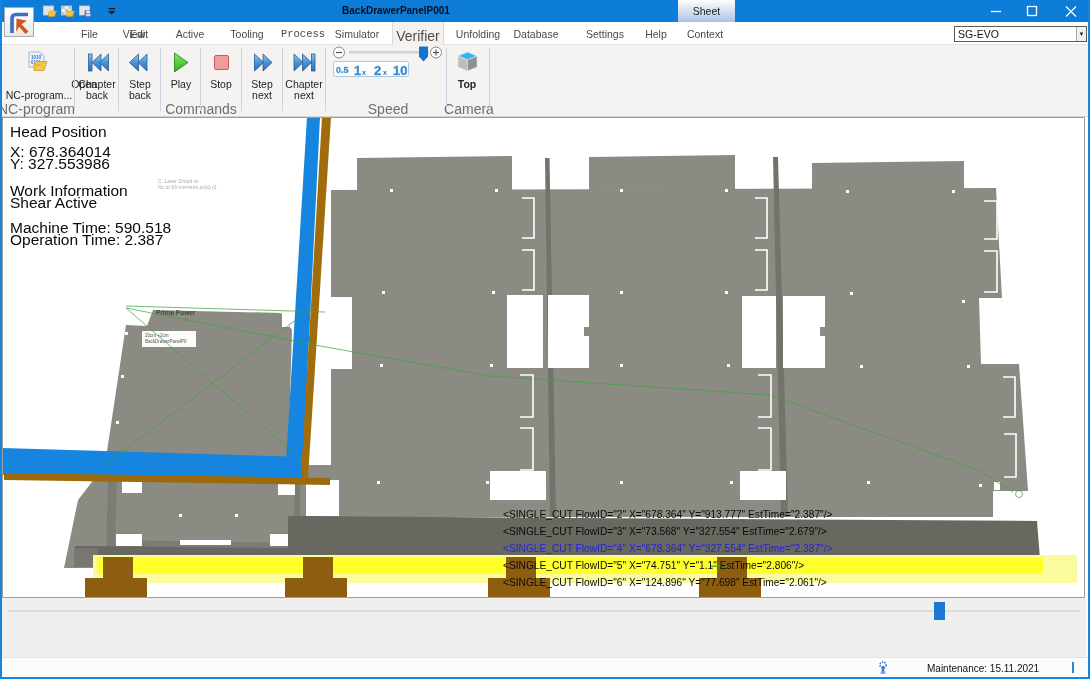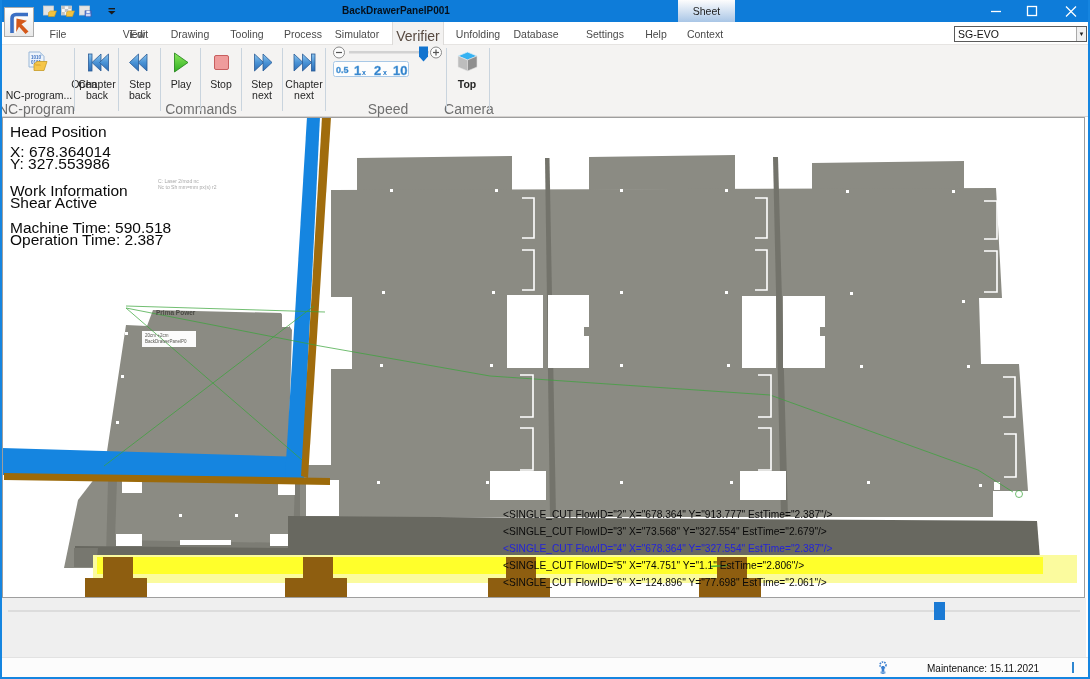--- a/index.html
+++ b/index.html
@@ -216,26 +216,26 @@
 <line x1="991" y1="11.5" x2="1001" y2="11.5" stroke-width="1.3"></line>
 <rect x="1027.5" y="6.5" width="9" height="9" fill="none" stroke-width="1.3"></rect>
 <line x1="1066" y1="6.5" x2="1076" y2="16.5" stroke-width="1.3"></line>
 <line x1="1076" y1="6.5" x2="1066" y2="16.5" stroke-width="1.3"></line>
 </g>
 </svg>
 <div class="abs" id="menubar"></div>
 <div class="abs" id="vtab">
     <span>Verifier</span>
   </div>
-<div class="mi" style="left:58px;">File</div>
+<div class="mi" style="left:66px;padding-left:47px;">File</div>
 <div class="mi" style="left:98px;margin-left:36px;">View</div>
 <div class="mi" style="left:139px;">Edit</div>
-<div class="mi" style="left:190px;">Drawing</div>
+<div class="mi" style="left:190px;">Active</div>
 <div class="mi" style="left:247px;">Tooling</div>
-<div class="mi" style="left:303px;">Process</div>
+<div class="mi" style="left:303px;font-family:Liberation Mono, monospace;">Process</div>
 <div class="mi" style="left:357px;text-align:center;">Simulator</div>
 <div class="mi" style="left:478px;">Unfolding</div>
 <div class="mi" style="left:536px;">Database</div>
 <div class="mi" style="left:605px;">Settings</div>
 <div class="mi" style="left:656px;">Help</div>
 <div class="mi" style="left:705px;">Context</div>
 <div class="abs" id="combo">SG-EVO</div>
 <div class="abs" id="comboarr">▼</div>
 <div class="abs" id="ribbon"></div>
 <svg class="abs" style="left:0;top:45px;z-index:3;" width="1090" height="72" viewBox="0 0 1090 72">

